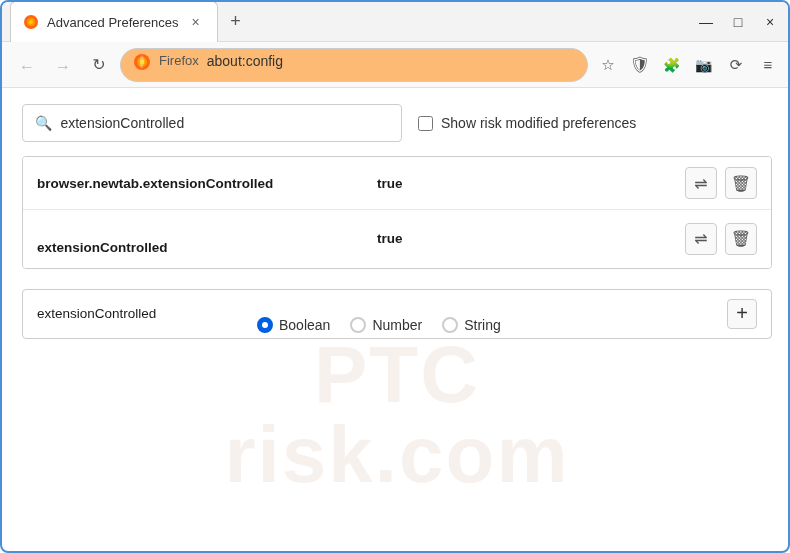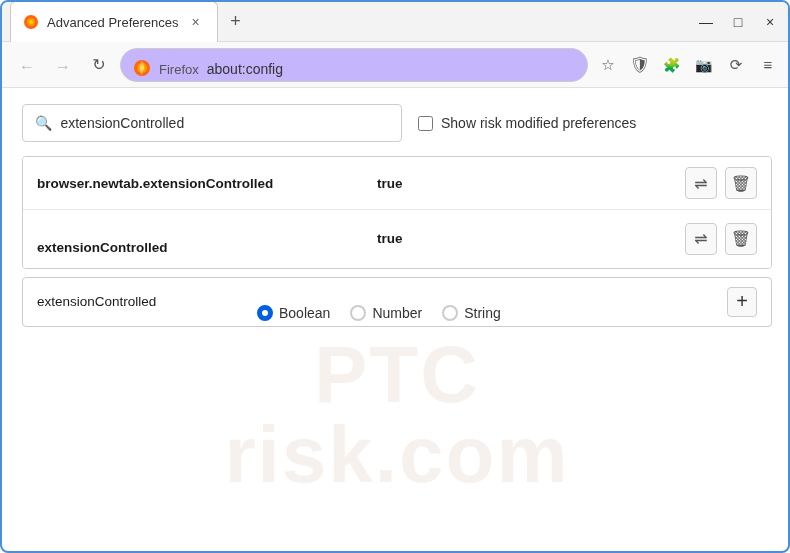--- a/index.html
+++ b/index.html
@@ -112,22 +112,22 @@
       justify-content: center;
       border-radius: 50%;
       cursor: pointer;
       color: #555;
       font-size: 16px;
     }
     .nav-btn.disabled { color: #bbb; cursor: default; }
     .address-bar {
       flex: 1;
       display: flex;
-      align-items: flex-end;
-      background: #c4b5fd;
+      align-items: flex-start;
+      background: #fdba74;
       border: 1px solid #ccc;
       border-radius: 20px;
       padding: 4px 12px;
       height: 34px;
       gap: 8px;
     }
     
     .firefox-logo {
       width: 18px;
       height: 18px;
@@ -210,21 +210,21 @@
       width: 15px;
       height: 15px;
       cursor: pointer;
     }
 
     
     .pref-table {
       border: 1px solid #ccc;
       border-radius: 4px;
       overflow: hidden;
-      margin-bottom: 8px;
+      margin-bottom: 20px;
     }
     .pref-row {
       display: flex;
       align-items: center;
       padding: 10px 14px;
       border-bottom: 1px solid #e8e8e8;
       min-height: 48px;
       background: #fff;
     }
     .pref-row:last-child {

